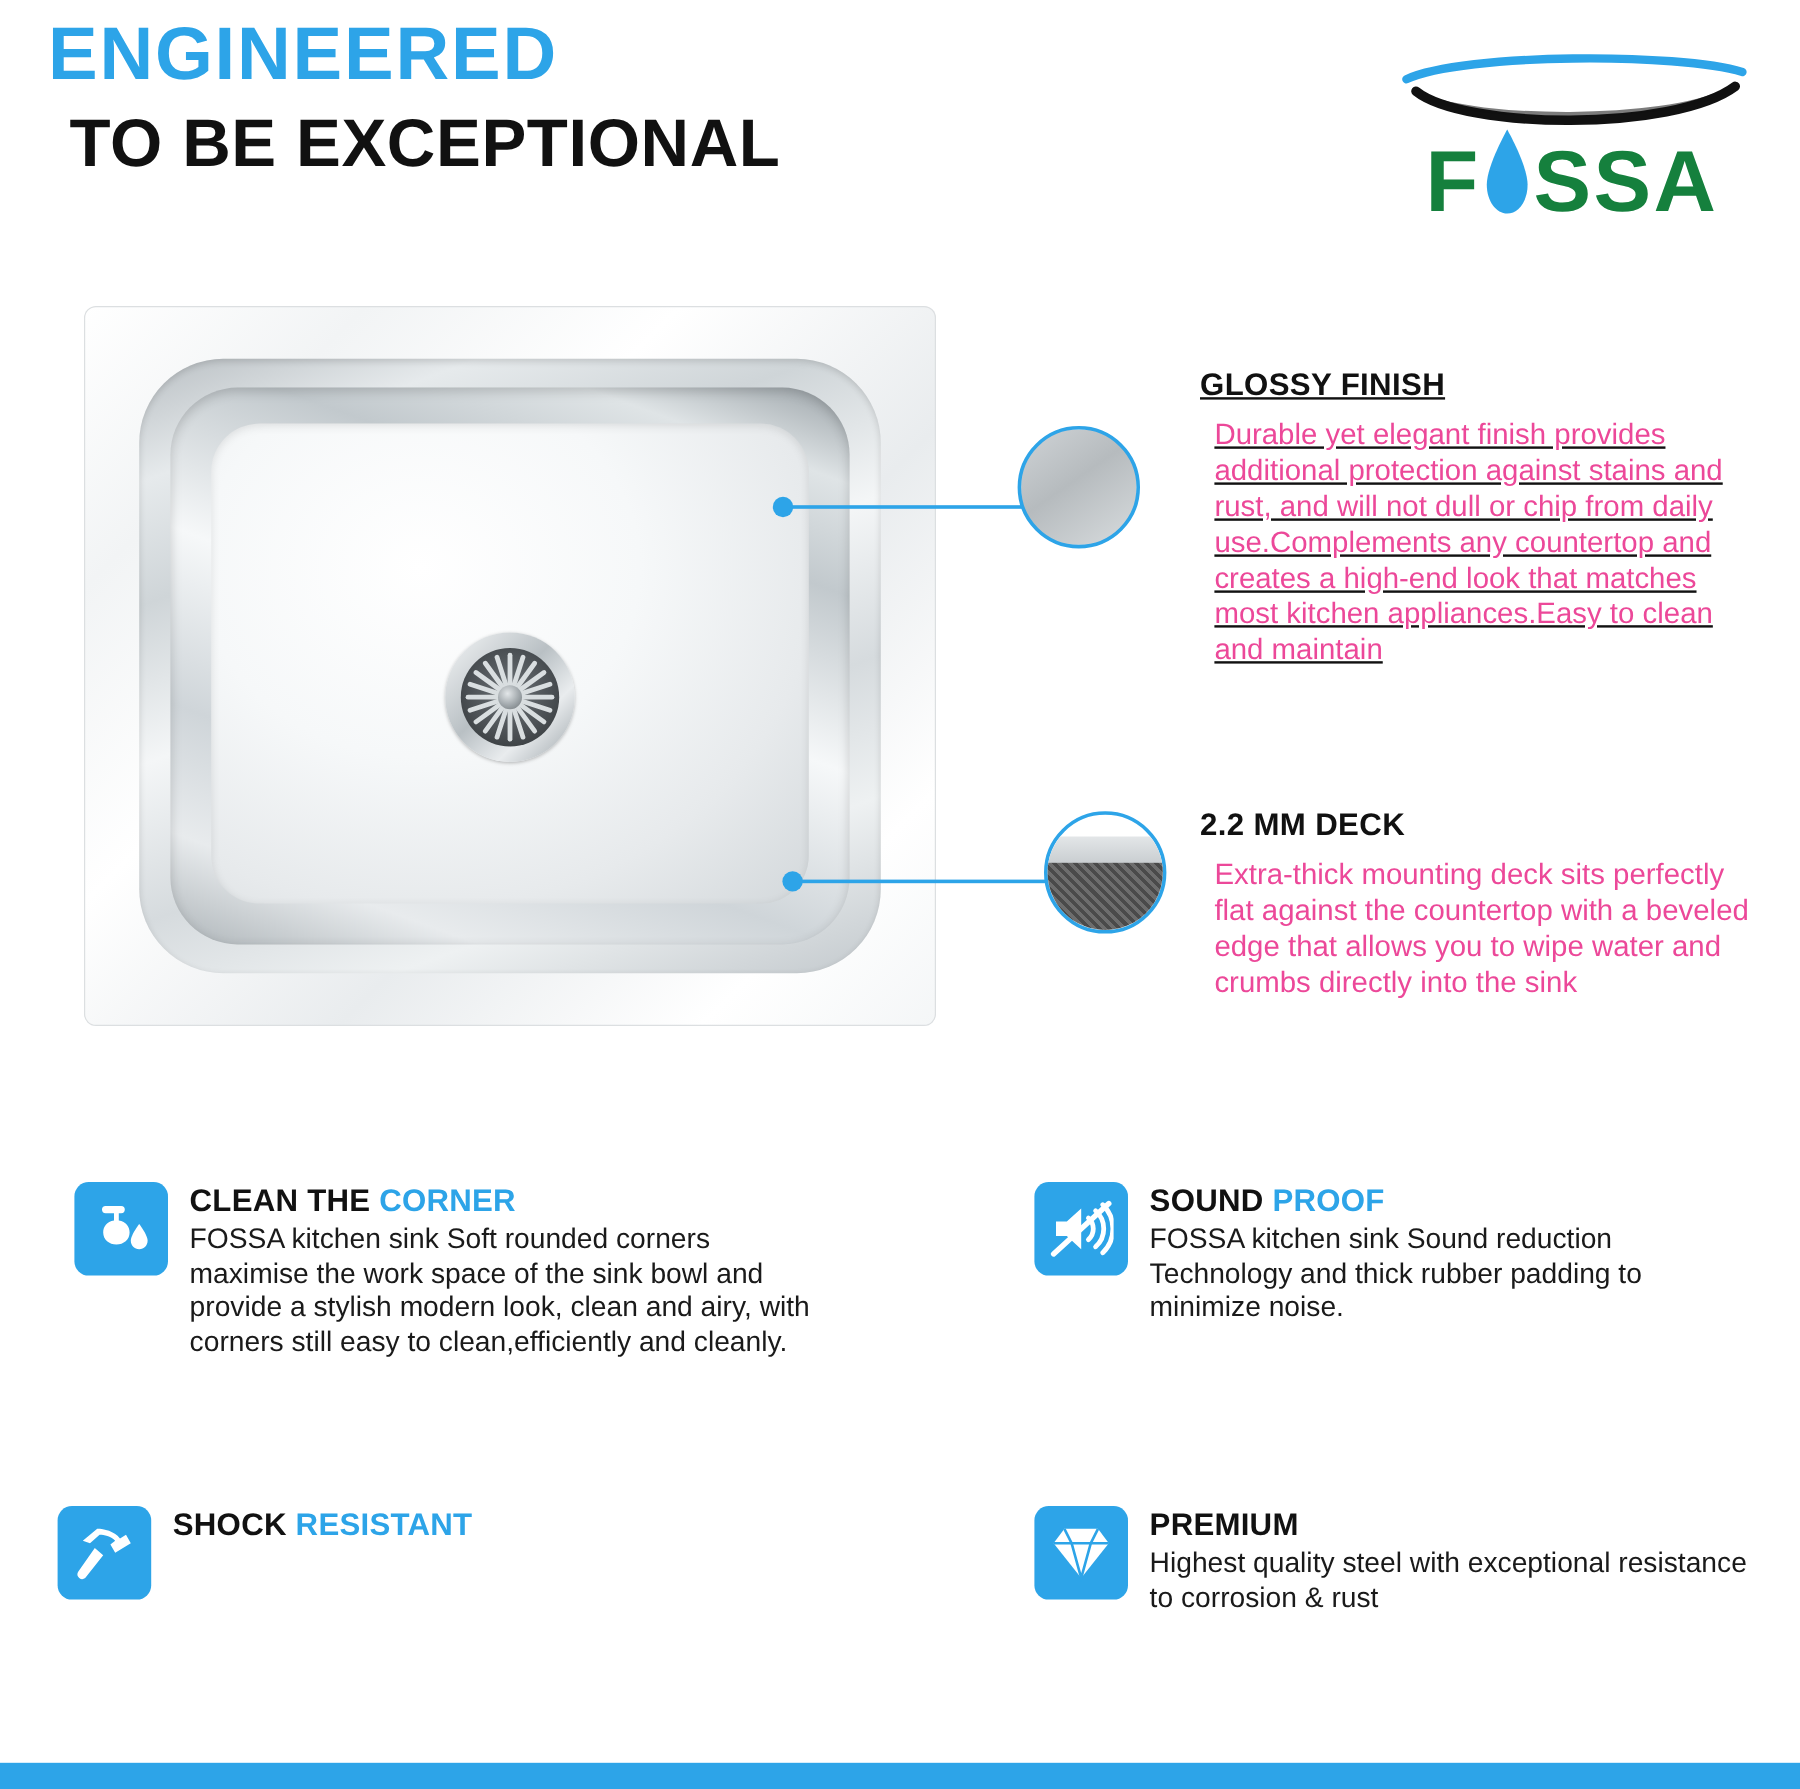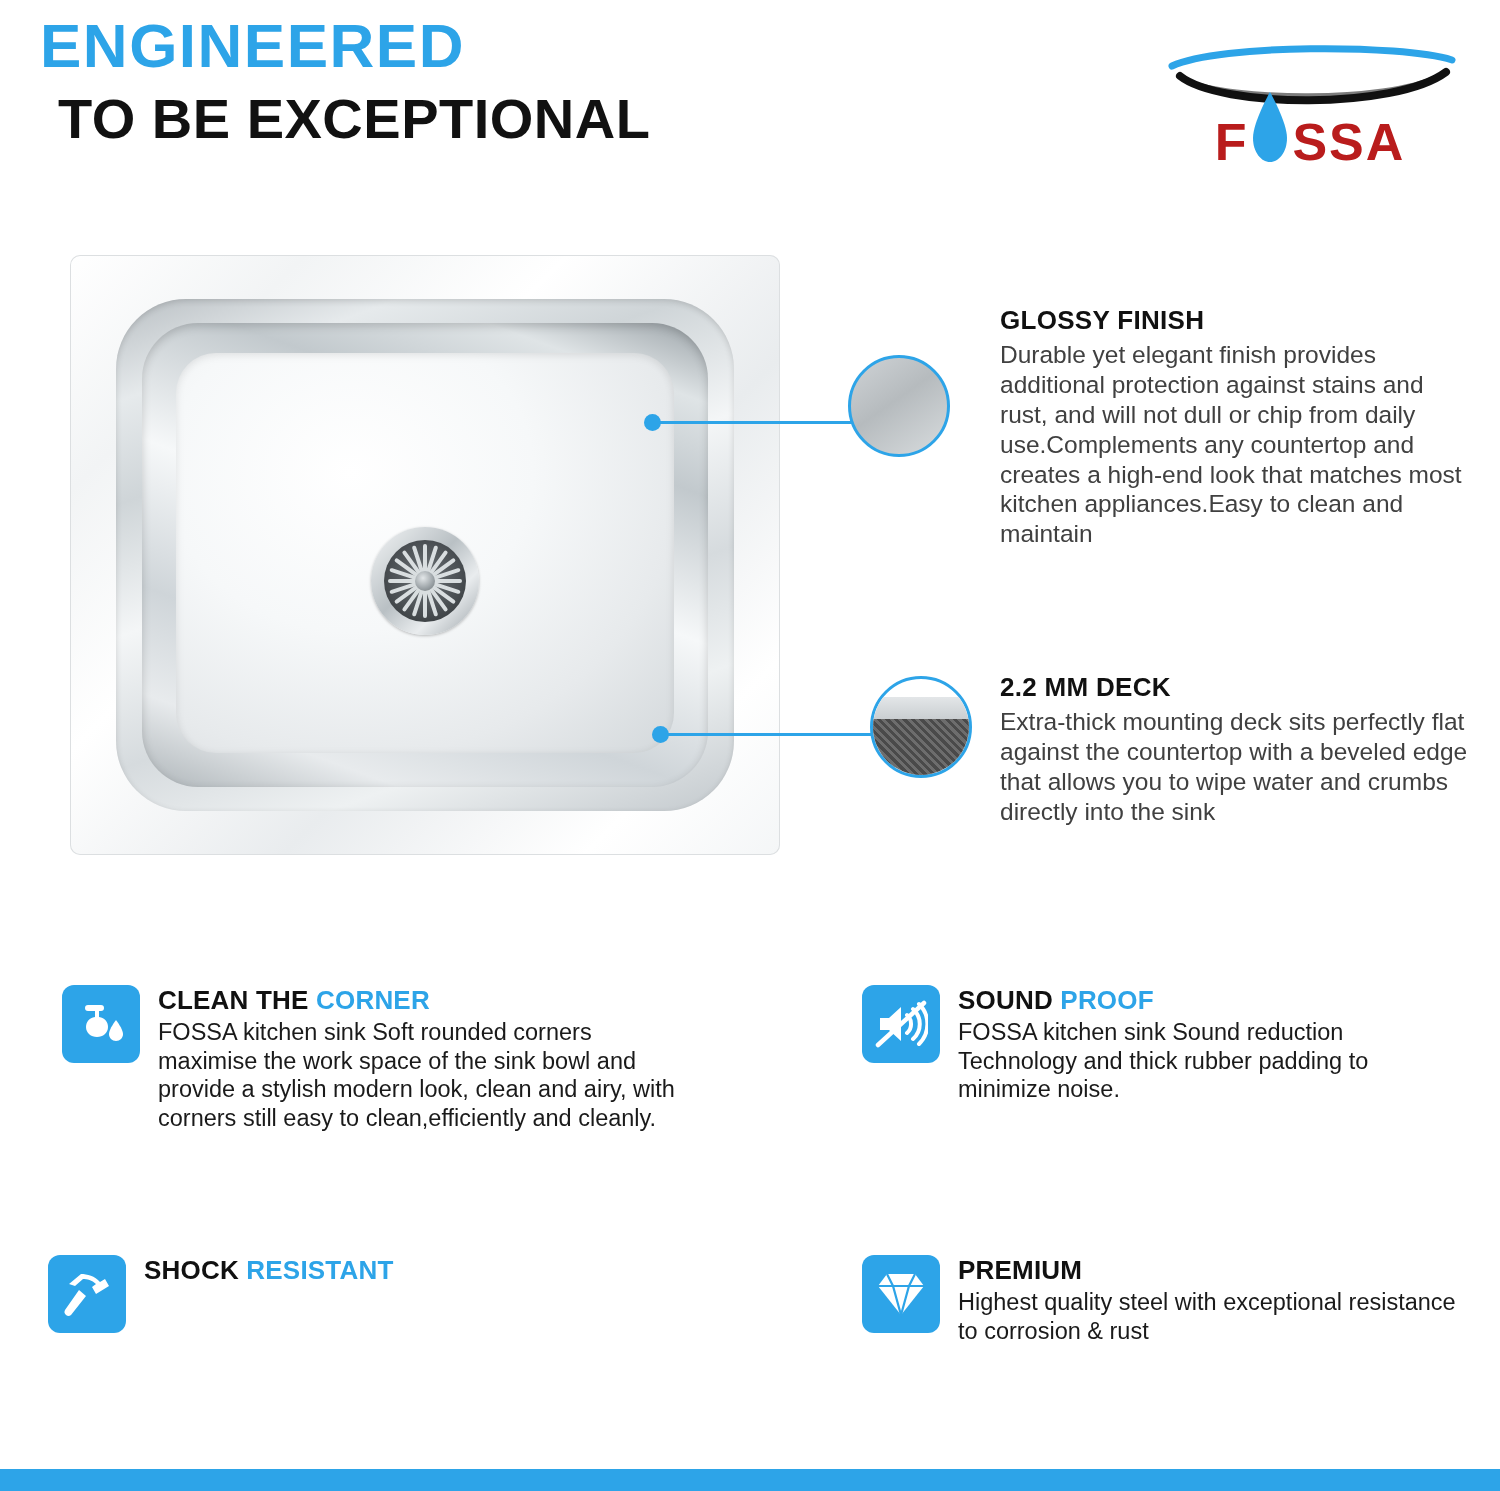--- a/index.html
+++ b/index.html
@@ -55,24 +55,24 @@
     top: 36px;
     width: 320px;
     height: 170px;
     text-align: center;
   }
   .brand svg {
     display: block;
     margin: 0 auto;
   }
   .brand-word {
-    font-size: 52px;
+    font-size: 72px;
     font-weight: bold;
     letter-spacing: 2px;
-    color: #b91c1c;
+    color: #15803d;
     line-height: 1;
     position: relative;
     display: inline-block;
     margin-top: 4px;
   }
   .brand-word .drop-slot {
     display: inline-block;
     width: 44px;
     position: relative;
     vertical-align: baseline;
@@ -188,24 +188,24 @@
   .callout-title {
     font-size: 26px;
     font-weight: bold;
     color: #111111;
     margin: 0 0 4px 0;
     letter-spacing: 0.3px;
   }
   .callout-body {
     font-size: 24.5px;
     line-height: 1.22;
-    color: #404040;
-    margin: 0;
-  }
-  #callout-glossy { left: 1000px; top: 305px; width: 475px; }
+    color: #ec4899;
+    margin: 12px;
+  }
+  #callout-glossy { left: 1000px; top: 305px; width: 475px; text-decoration: underline; }
   #callout-deck   { left: 1000px; top: 672px; width: 480px; }
 
   
   .swatch {
     position: absolute;
     width: 96px;
     height: 96px;
     border-radius: 50%;
     border: 3px solid #2da4e8;
     overflow: hidden;

